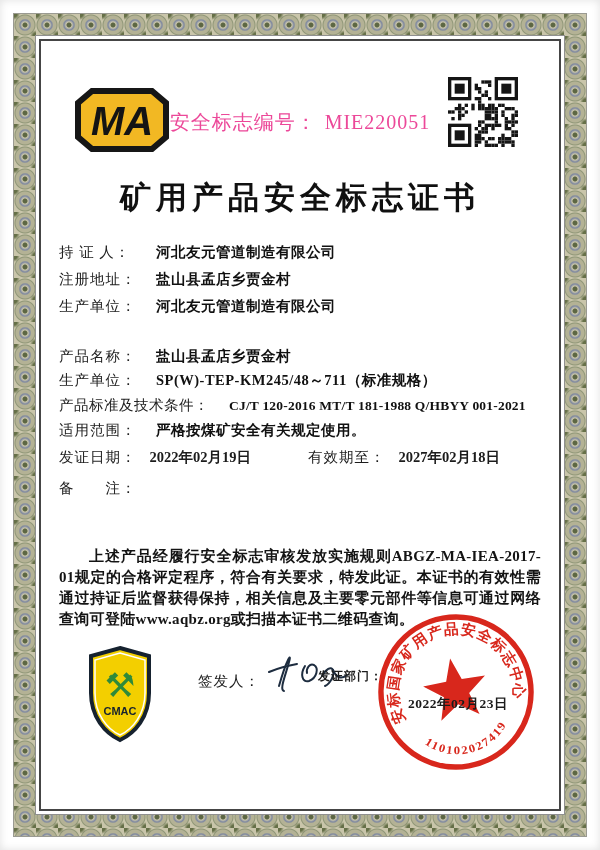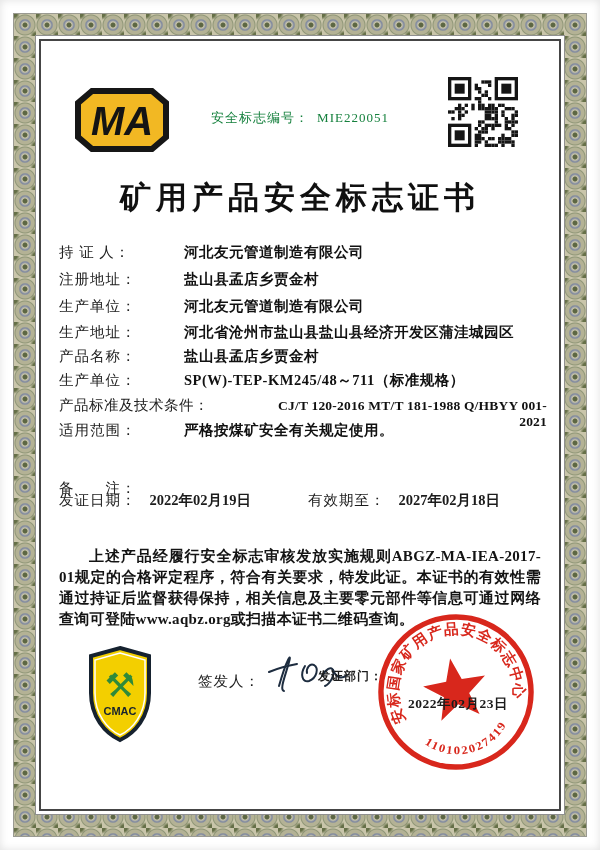--- a/index.html
+++ b/index.html
@@ -20,37 +20,37 @@
       radial-gradient(circle at 11px 11px, #b4b295 9px, #8f9677 10px, rgba(0,0,0,0) 11px);
     background-size:22px 22px;
     padding-left:38px;
   }
   .inner{position:absolute;inset:21px;background:#fff;border:1px solid #8f8f8f;}
   .inner2{position:absolute;inset:3px;border:2px solid #454545;}
   .content{position:absolute;inset:0;}
 
   
   .ma-logo{position:absolute;left:34px;top:47px;width:94px;height:64px;}
-  .certno{position:absolute;left:0;right:0;top:68px;text-align:center;font-size:13px;letter-spacing:1px;color:#15803d;}
+  .certno{position:absolute;left:0;right:0;top:68px;text-align:center;font-size:20px;letter-spacing:1px;color:#ec4899;}
   .qr{position:absolute;left:407px;top:36px;width:70px;height:70px;}
 
   .title{
     position:absolute;left:0;right:0;top:136px;text-align:center;
     font-size:31px;font-weight:bold;letter-spacing:5px;color:#101010;
   }
 
   
-  .row{position:absolute;left:18px;right:12px;display:flex;align-items:baseline;font-size:14.5px;gap:28px;}
+  .row{position:absolute;left:18px;right:12px;display:flex;align-items:baseline;font-size:14.5px;}
   .row .lbl{flex:none;width:97px;letter-spacing:1px;color:#222;}
   .row .val{font-weight:bold;color:#111;letter-spacing:.5px;text-align:right;}
   .row.long .lbl{width:auto;margin-right:20px;letter-spacing:.5px;}
   .row.long .val{font-size:13.5px;letter-spacing:.2px;}
   .daterow{position:absolute;left:18px;right:12px;display:flex;font-size:14.5px;}
   .daterow .pair{display:flex;align-items:baseline;}
-  .daterow .lbl{letter-spacing:1px;margin-right:13px;margin-top:43px;}
+  .daterow .lbl{letter-spacing:1px;margin-right:13px;}
   .daterow .val{font-weight:bold;}
   .daterow .pair+.pair{margin-left:57px;}
 
   .statement{
     position:absolute;left:18px;right:18px;top:505px;
     font-size:15px;font-weight:bold;line-height:21px;text-align:justify;
     text-indent:2em;color:#141414;letter-spacing:.3px;
   }
 
   
@@ -220,24 +220,20 @@
             <span class="val">河北友元管道制造有限公司</span>
           </div>
           <div class="row" style="top:229px">
             <span class="lbl">注册地址：</span>
             <span class="val">盐山县孟店乡贾金村</span>
           </div>
           <div class="row" style="top:256px">
             <span class="lbl">生产单位：</span>
             <span class="val">河北友元管道制造有限公司</span>
           </div>
-          <div class="row" style="top:282px">
-            <span class="lbl">生产地址：</span>
-            <span class="val">河北省沧州市盐山县盐山县经济开发区蒲洼城园区</span>
-          </div>
           <div class="row" style="top:306px">
             <span class="lbl">产品名称：</span>
             <span class="val">盐山县孟店乡贾金村</span>
           </div>
           <div class="row" style="top:330px">
             <span class="lbl">生产单位：</span>
             <span class="val">SP(W)-TEP-KM245/48～711（标准规格）</span>
           </div>
           <div class="row long" style="top:355px">
             <span class="lbl">产品标准及技术条件：</span>

